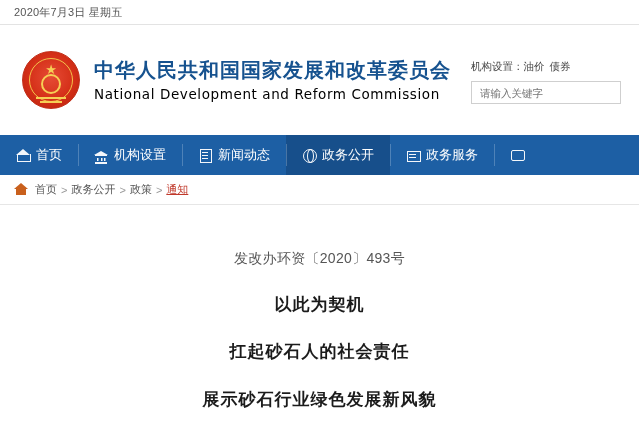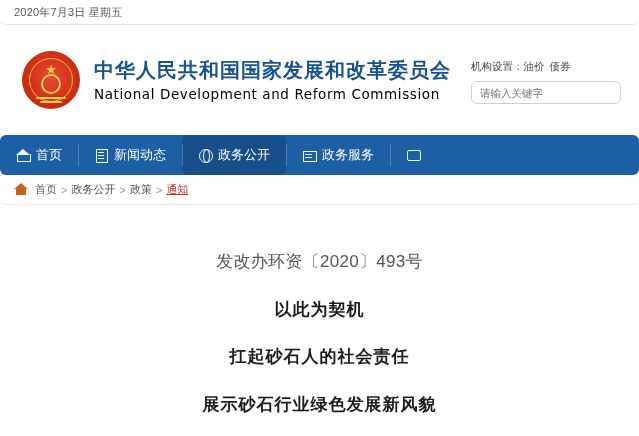--- a/index.html
+++ b/index.html
@@ -1,15 +1,15 @@
 <!DOCTYPE html>
 <html><head>
 <meta charset="utf-8">
 <style>
-  * { box-sizing: border-box; border-radius: 6px; }
+  * { box-sizing: border-box; }
   html, body {
     margin: 0;
     padding: 0;
     width: 639px;
     height: 436px;
     overflow: hidden;
     background: #ffffff;
     font-family: "Liberation Sans", sans-serif;
   }
 
@@ -295,21 +295,21 @@
   }
   .art-title {
     font-family: "DejaVu Sans", sans-serif;
     font-size: 15px;
     font-weight: bold;
     color: #1b1b1b;
     letter-spacing: 0.5px;
   }
   .art-meta {
     margin-top: 23px;
-    font-size: 17px;
+    font-size: 14px;
     color: #555;
     letter-spacing: 0.3px;
   }
   .art-lead {
     margin-top: 26px;
   }
   .art-lead p {
     margin: 0 0 27px 0;
     font-family: "DejaVu Serif", serif;
     font-size: 17px;
@@ -348,20 +348,24 @@
     </div>
   </div>
 </div>
 
 <div class="nav">
   <div class="nav-item">
     <span class="nav-ico ico-home"></span>
     <span>首页</span>
   </div>
   <div class="nav-item">
+    <span class="nav-ico ico-bank"></span>
+    <span>机构设置</span>
+  </div>
+  <div class="nav-item">
     <span class="nav-ico ico-doc"></span>
     <span>新闻动态</span>
   </div>
   <div class="nav-item active">
     <span class="nav-ico ico-globe"></span>
     <span>政务公开</span>
   </div>
   <div class="nav-item">
     <span class="nav-ico ico-folder"></span>
     <span>政务服务</span>

